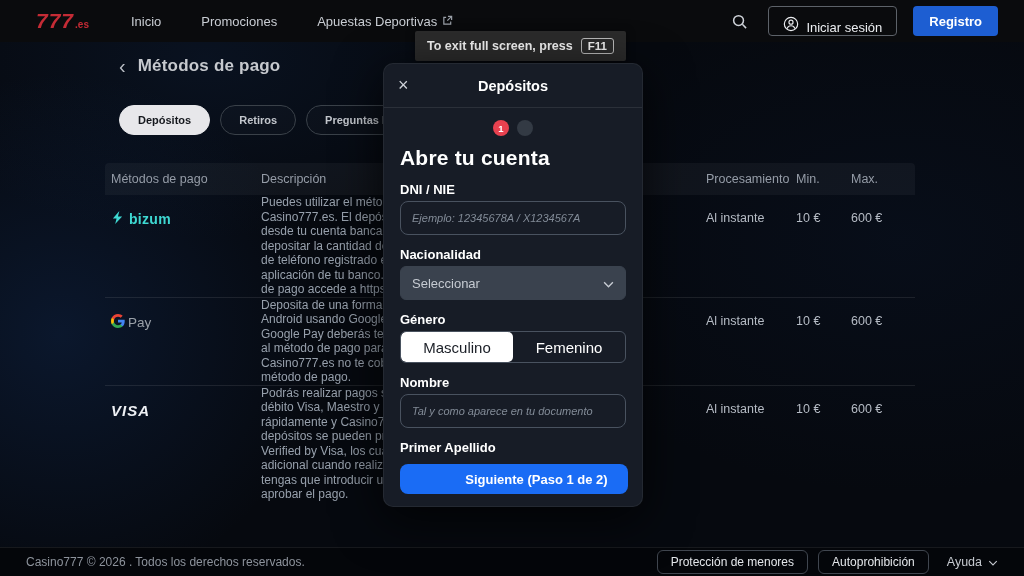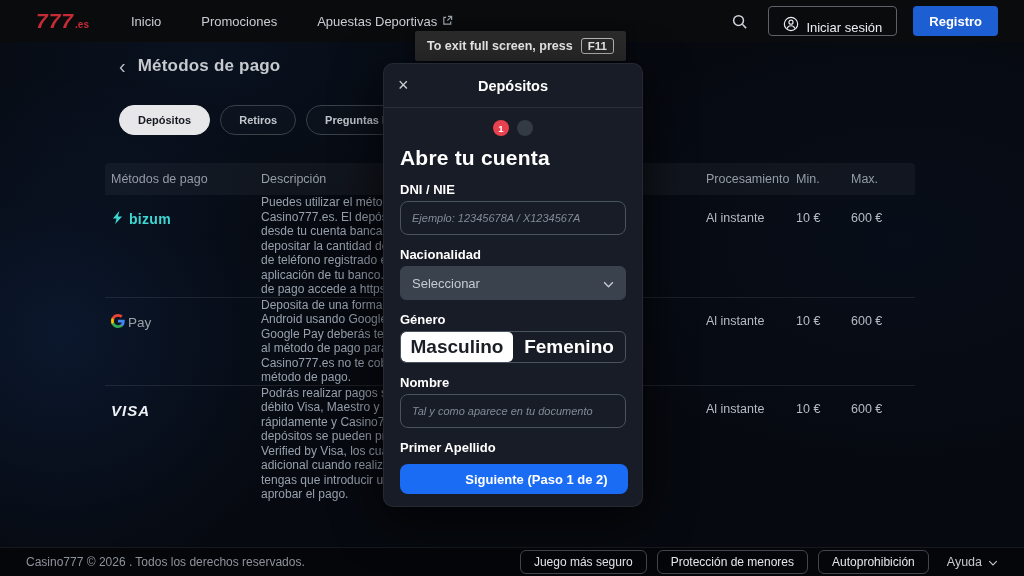--- a/index.html
+++ b/index.html
@@ -63,21 +63,21 @@
   .step-dot{width:16px;height:16px;border-radius:50%;display:flex;align-items:center;justify-content:center;font-size:9.5px;font-weight:700;color:#fff;cursor:pointer;}
   .step-dot.active{background:#e8414f;}
   .step-dot.inactive{background:#333a44;}
   .modal-heading{margin-top:10px;font-size:21px;font-weight:800;color:#fff;letter-spacing:.2px;}
   .fgroup{margin-top:12px;}
   .flabel{font-size:13px;font-weight:700;color:#fff;margin-bottom:4px;}
   .finput{width:100%;height:34px;background:transparent;border:1px solid #49525f;border-radius:8px;padding:8px 11px;color:#dfe3e9;font-size:11.5px;outline:none;font-family:inherit;}
   .finput::placeholder{color:#828b97;font-style:italic;font-size:11px;}
   .fselect{width:100%;height:34px;background:#3a424e;border:1px solid #3a424e;border-radius:6px;display:flex;align-items:center;justify-content:space-between;padding:0 11px;color:#c6cbd2;font-size:13px;cursor:pointer;}
   .seg{display:flex;height:32px;border:1px solid #49525f;border-radius:6px;overflow:hidden;}
-  .seg-opt{flex:1;display:flex;align-items:center;justify-content:center;font-size:19px;font-weight:700;color:#fff;cursor:pointer;background:transparent;}
+  .seg-opt{flex:1;display:flex;align-items:center;justify-content:center;font-size:15px;font-weight:400;color:#fff;cursor:pointer;background:transparent;}
   .seg-opt.active{background:#ffffff;color:#1a1e26;border-radius:5px;}
   .modal-submit{position:absolute;left:16px;bottom:12px;width:228px;height:30px;border:none;border-radius:8px;background:#1a6cf5;color:#fff;font-size:13px;font-weight:700;cursor:pointer;font-family:inherit;padding-left:45px;}
 
   
   .footer{position:absolute;left:0;bottom:0;width:1024px;height:29px;background:#04060a;border-top:1px solid rgba(255,255,255,.08);display:flex;align-items:center;padding:0 26px;z-index:15;}
   .copyright{font-size:12px;color:#8d939c;}
   .footer-right{margin-left:auto;display:flex;align-items:center;gap:10px;}
   .footer-btn{height:24px;padding:0 13px;border:1px solid #40464f;border-radius:6px;background:transparent;color:#e3e6ea;font-size:12px;display:flex;align-items:center;cursor:pointer;font-family:inherit;white-space:nowrap;}
   .help{display:flex;align-items:center;gap:6px;color:#c6cad0;font-size:12.5px;margin-left:8px;cursor:pointer;}
 </style>
@@ -260,21 +260,20 @@
     <div class="fgroup">
       <div class="flabel">Primer Apellido</div>
     </div>
   </div>
   <button class="modal-submit">Siguiente (Paso 1 de 2)</button>
 </div>
 
 <div class="footer">
   <span class="copyright">Casino777 © 2026 . Todos los derechos reservados.</span>
   <div class="footer-right">
-    <button class="footer-btn">Juego más seguro</button>
     <button class="footer-btn">Protección de menores</button>
     <button class="footer-btn">Autoprohibición</button>
     <span class="help">
       <span>Ayuda</span>
       <span>
         <svg width="10" height="6" viewBox="0 0 12 8" fill="none" stroke="#c6cad0" stroke-width="1.5">
             <path d="M1 1.5l5 5 5-5"></path>
           </svg>
       </span>
     </span>

